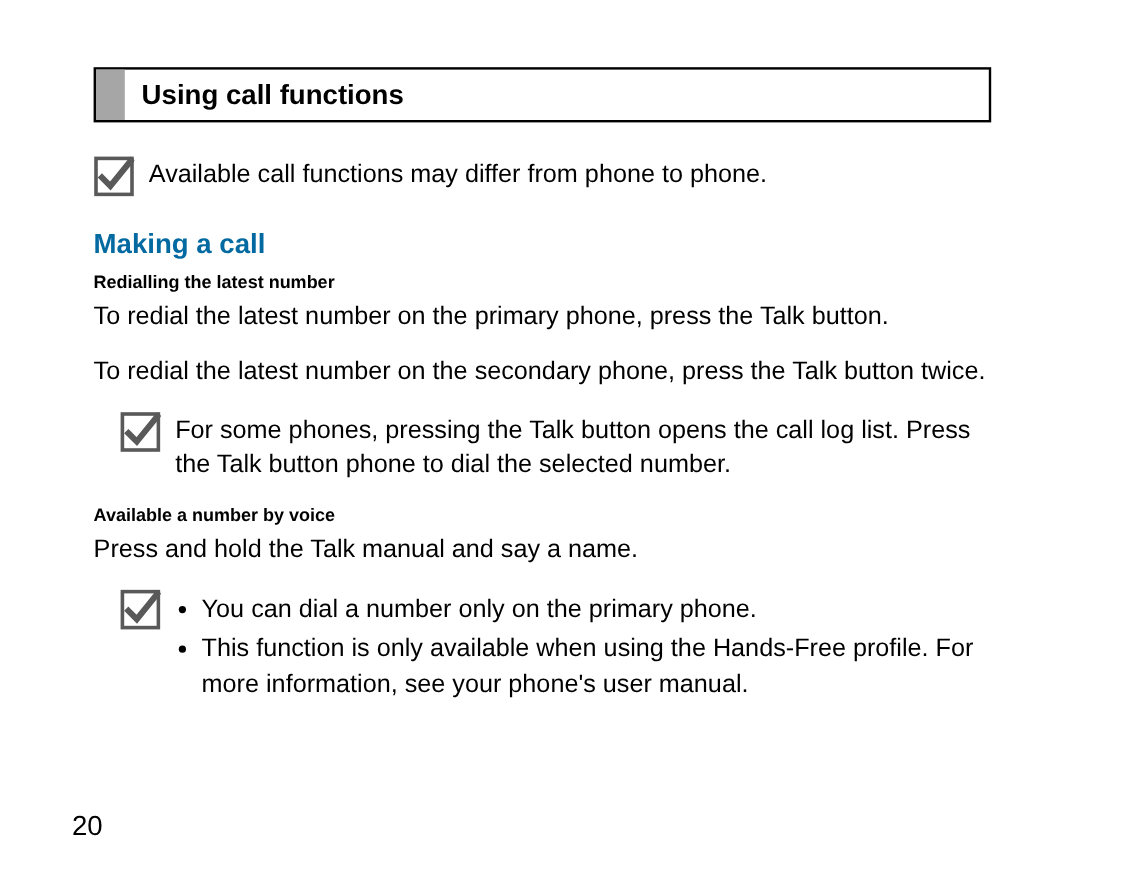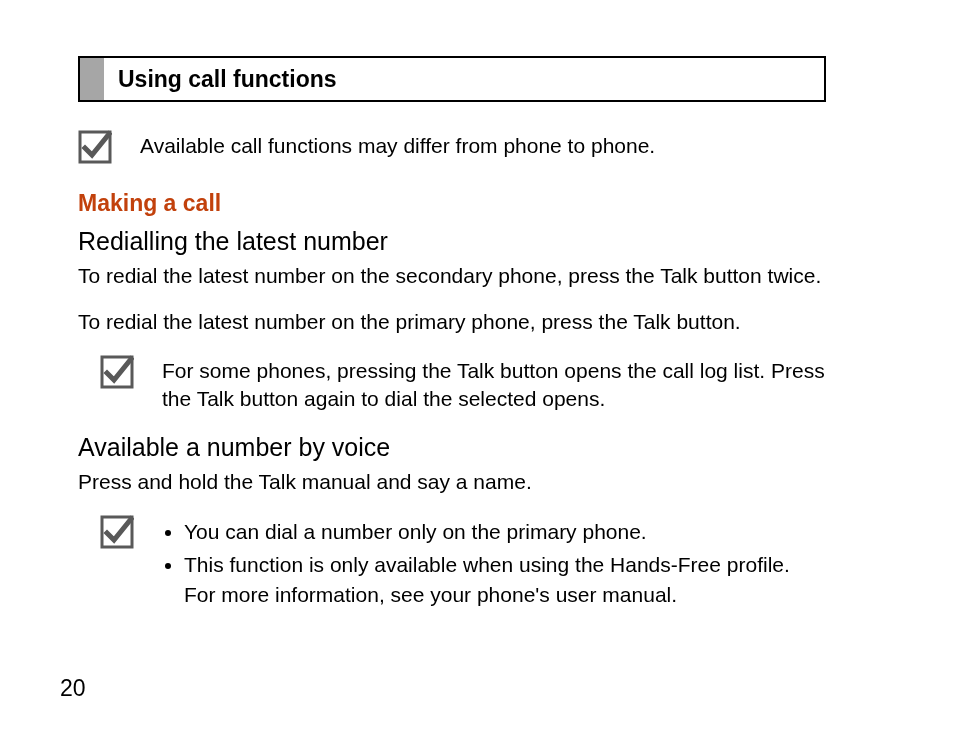--- a/index.html
+++ b/index.html
@@ -38,21 +38,21 @@
     align-items: center;
     padding-left: 14px;
     font-weight: bold;
     font-size: 23px;
   }
 
   
   .note-row {
     display: flex;
     align-items: flex-start;
-    gap: 28px;
+    gap: 12px;
     margin-bottom: 26px;
   }
   .note-row.indent {
     padding-left: 22px;
     margin-bottom: 20px;
   }
   .note-text {
     font-size: 21px;
     line-height: 1.35;
     padding-top: 2px;
@@ -66,26 +66,26 @@
   }
   .check-icon svg {
     width: 34px;
     height: 34px;
     display: block;
   }
 
   .h2 {
     font-size: 23px;
     font-weight: bold;
-    color: #c2410c;
+    color: #0369a1;
     margin: 0 0 10px 0;
   }
   .h3 {
-    font-size: 25px;
-    font-weight: normal;
+    font-size: 15px;
+    font-weight: bold;
     margin: 0 0 6px 0;
   }
   .body-text {
     font-size: 21px;
     line-height: 1.35;
     margin: 0 0 18px 0;
   }
 
   ul.bullets {
     list-style: disc;
@@ -122,32 +122,32 @@
         <polyline points="7,18 14,25 31,4" fill="none" stroke="#595959" stroke-width="5" stroke-linecap="square"></polyline>
       </svg>
     </span>
     <div class="note-text">Available call functions may differ from phone to phone.</div>
   </div>
 
   <div class="h2">Making a call</div>
 
   <div class="h3">Redialling the latest number</div>
 
+  <p class="body-text">To redial the latest number on the primary phone, press the Talk button.</p>
+
   <p class="body-text">To redial the latest number on the secondary phone, press the Talk button twice.</p>
-
-  <p class="body-text">To redial the latest number on the primary phone, press the Talk button.</p>
 
   <div class="note-row indent">
     <span class="check-icon">
       <svg viewBox="0 0 34 34">
         <rect x="2" y="2" width="30" height="30" fill="none" stroke="#595959" stroke-width="3"></rect>
         <polyline points="7,18 14,25 31,4" fill="none" stroke="#595959" stroke-width="5" stroke-linecap="square"></polyline>
       </svg>
     </span>
-    <div class="note-text">For some phones, pressing the Talk button opens the call log list. Press the Talk button again to dial the selected opens.</div>
+    <div class="note-text">For some phones, pressing the Talk button opens the call log list. Press the Talk button phone to dial the selected number.</div>
   </div>
 
   <div class="h3">Available a number by voice</div>
 
   <p class="body-text">Press and hold the Talk manual and say a name.</p>
 
   <div class="note-row indent">
     <span class="check-icon">
       <svg viewBox="0 0 34 34">
         <rect x="2" y="2" width="30" height="30" fill="none" stroke="#595959" stroke-width="3"></rect>

